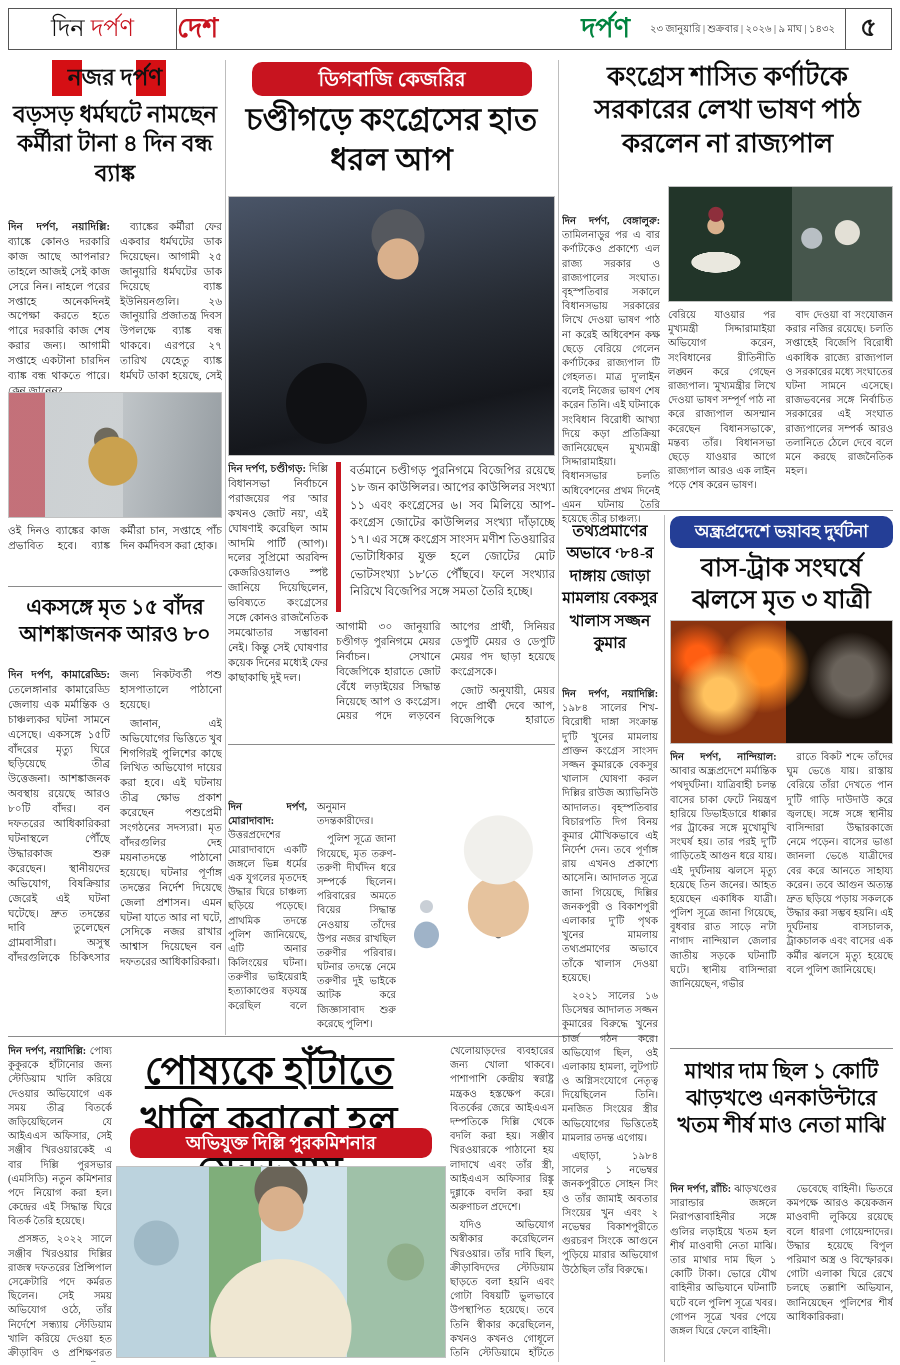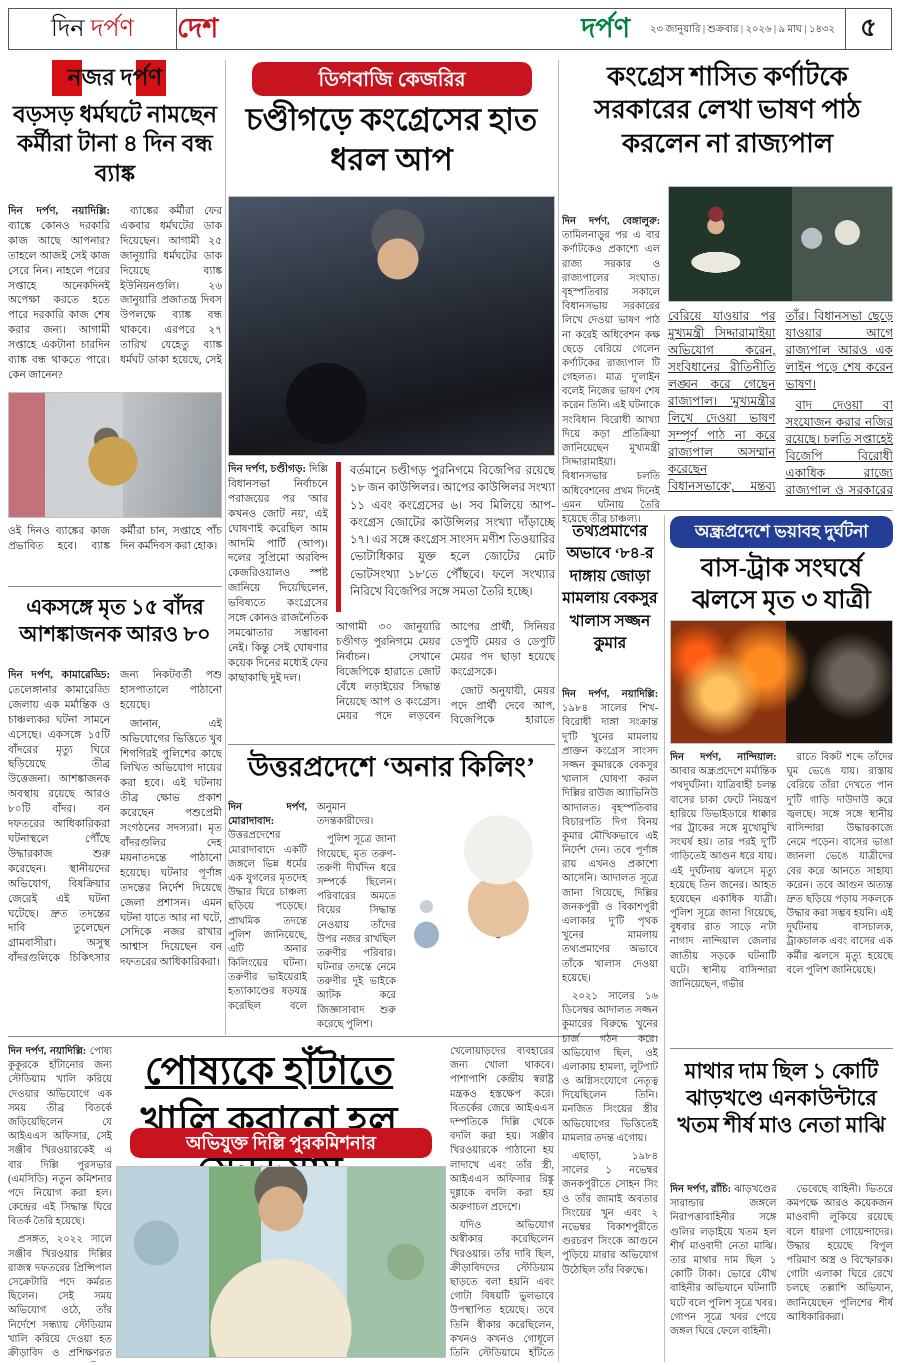--- a/index.html
+++ b/index.html
@@ -115,21 +115,21 @@
   <div class="vrule" style="left:664px; top:515px; height:847px;"></div>
 
   <div class="abs" id="nazar">
     <div class="red-block" style="left:44px;"></div>
     <div class="red-block" style="left:128px;"></div>
     <div class="sec-text">নজর দর্পণ</div>
   </div>
 
   <div class="abs headline" style="left:8px; top:100px; width:214px; height:100px; font-size:23px;">বড়সড় ধর্মঘটে নামছেন কর্মীরা টানা ৪ দিন বন্ধ ব্যাঙ্ক</div>
 
-  <div class="abs body cols2" style="left:8px; top:204px; width:214px; height:184px;">
+  <div class="abs body cols2" style="left:8px; top:220px; width:214px; height:184px;">
     <p class="nofirst"><b class="dl">দিন দর্পণ, নয়াদিল্লি:</b> <span>ব্যাঙ্কে কোনও দরকারি কাজ আছে আপনার? তাহলে আজই সেই কাজ সেরে নিন। নাহলে পরের সপ্তাহে অনেকদিনই অপেক্ষা করতে হতে পারে দরকারি কাজ শেষ করার জন্য। আগামী সপ্তাহে একটানা চারদিন ব্যাঙ্ক বন্ধ থাকতে পারে। কেন জানেন?</span></p>
     <p>ব্যাঙ্কের কর্মীরা ফের একবার ধর্মঘটের ডাক দিয়েছেন। আগামী ২৫ জানুয়ারি ধর্মঘটের ডাক দিয়েছে ব্যাঙ্ক ইউনিয়নগুলি। ২৬ জানুয়ারি প্রজাতন্ত্র দিবস উপলক্ষে ব্যাঙ্ক বন্ধ থাকবে। এরপরে ২৭ তারিখ যেহেতু ব্যাঙ্ক ধর্মঘট ডাকা হয়েছে, সেই কারণে টানা চারদিন বন্ধ থাকতে পারে ব্যাঙ্ক।</p>
 
   </div>
 
   <div class="photo" id="bank-photo" style="left:8px; top:392px; width:214px; height:126px;"></div>
 
   <div class="abs caption cols2" style="left:8px; top:524px; width:214px; height:54px;">
     <p>ওই দিনও ব্যাঙ্কের কাজ প্রভাবিত হবে। ব্যাঙ্ক কর্মীরা চান, সপ্তাহে পাঁচ দিন কর্মদিবস করা হোক।</p>
 
@@ -157,21 +157,20 @@
   <div class="abs pullquote" style="left:336px; top:462px; width:219px; height:150px;">বর্তমানে চণ্ডীগড় পুরনিগমে বিজেপির রয়েছে ১৮ জন কাউন্সিলর। আপের কাউন্সিলর সংখ্যা ১১ এবং কংগ্রেসের ৬। সব মিলিয়ে আপ-কংগ্রেস জোটের কাউন্সিলর সংখ্যা দাঁড়াচ্ছে ১৭। এর সঙ্গে কংগ্রেস সাংসদ মণীশ তিওয়ারির ভোটাধিকার যুক্ত হলে জোটের মোট ভোটসংখ্যা ১৮'তে পৌঁছবে। ফলে সংখ্যার নিরিখে বিজেপির সঙ্গে সমতা তৈরি হচ্ছে।</div>
 
   <div class="abs body cols2" style="left:336px; top:620px; width:219px; height:118px;">
     <p class="nofirst">আগামী ৩০ জানুয়ারি চণ্ডীগড় পুরনিগমে মেয়র নির্বাচন। সেখানে বিজেপিকে হারাতে জোট বেঁধে লড়াইয়ের সিদ্ধান্ত নিয়েছে আপ ও কংগ্রেস। মেয়র পদে লড়বেন আপের প্রার্থী, সিনিয়র ডেপুটি মেয়র ও ডেপুটি মেয়র পদ ছাড়া হয়েছে কংগ্রেসকে।</p>
     <p>জোট অনুযায়ী, মেয়র পদে প্রার্থী দেবে আপ, বিজেপিকে হারাতে কংগ্রেস সমর্থন জোগাবে। এর আগে লোকসভা নির্বাচনেও ইন্ডিয়া জোটের শরিক হিসেবে একসঙ্গে লড়েছিল দুই দল।</p>
 
   </div>
 
   <div class="hrule" style="left:228px; top:744px; width:327px;"></div>
 
-  <div class="abs headline" style="left:228px; top:750px; width:327px; height:42px; font-size:27px;">উত্তরপ্রদেশে ‘অনার কিলিং’</div>
 
   <div class="abs body cols2" style="left:228px; top:800px; width:168px; height:234px; font-size:10px;">
     <p class="nofirst"><b class="dl">দিন দর্পণ, মোরাদাবাদ:</b> <span>উত্তরপ্রদেশের মোরাদাবাদে একটি জঙ্গলে ভিন্ন ধর্মের এক যুগলের মৃতদেহ উদ্ধার ঘিরে চাঞ্চল্য ছড়িয়ে পড়েছে। প্রাথমিক তদন্তে পুলিশ জানিয়েছে, এটি অনার কিলিংয়ের ঘটনা। তরুণীর ভাইয়েরাই হত্যাকাণ্ডের ষড়যন্ত্র করেছিল বলে অনুমান তদন্তকারীদের।</span></p>
     <p>পুলিশ সূত্রে জানা গিয়েছে, মৃত তরুণ-তরুণী দীর্ঘদিন ধরে সম্পর্কে ছিলেন। পরিবারের অমতে বিয়ের সিদ্ধান্ত নেওয়ায় তাঁদের উপর নজর রাখছিল তরুণীর পরিবার। ঘটনার তদন্তে নেমে তরুণীর দুই ভাইকে আটক করে জিজ্ঞাসাবাদ শুরু করেছে পুলিশ।</p>
 
   </div>
 
   <div class="photo" id="cartoon" style="left:402px; top:798px; width:153px; height:236px;"></div>
 
   <div class="hrule" style="left:8px; top:1036px; width:650px;"></div>
@@ -193,21 +192,21 @@
   </div>
 
   <div class="abs headline" style="left:562px; top:60px; width:331px; height:118px; font-size:26px;">কংগ্রেস শাসিত কর্ণাটকে সরকারের লেখা ভাষণ পাঠ করলেন না রাজ্যপাল</div>
 
   <div class="abs body" style="left:562px; top:186px; width:98px; height:320px; font-size:10px;margin-top:28px;">
     <p class="nofirst"><b class="dl">দিন দর্পণ, বেঙ্গালুরু:</b> <span>তামিলনাড়ুর পর এ বার কর্ণাটকেও প্রকাশ্যে এল রাজ্য সরকার ও রাজ্যপালের সংঘাত। বৃহস্পতিবার সকালে বিধানসভায় সরকারের লিখে দেওয়া ভাষণ পাঠ না করেই অধিবেশন কক্ষ ছেড়ে বেরিয়ে গেলেন কর্ণাটকের রাজ্যপাল টি গেহলত। মাত্র দু'লাইন বলেই নিজের ভাষণ শেষ করেন তিনি। এই ঘটনাকে সংবিধান বিরোধী আখ্যা দিয়ে কড়া প্রতিক্রিয়া জানিয়েছেন মুখ্যমন্ত্রী সিদ্দারামাইয়া। বিধানসভার চলতি অধিবেশনের প্রথম দিনেই এমন ঘটনায় তৈরি হয়েছে তীব্র চাঞ্চল্য।</span></p>
   </div>
 
   <div class="photo" id="gov-photo" style="left:668px; top:186px; width:225px; height:116px;"></div>
 
-  <div class="abs body cols2" style="left:668px; top:308px; width:225px; height:198px; font-size:12px;text-decoration:underline;">
+  <div class="abs body cols2" style="left:668px; top:308px; width:225px; height:198px; font-size:10px;">
     <p class="nofirst">বেরিয়ে যাওয়ার পর মুখ্যমন্ত্রী সিদ্দারামাইয়া অভিযোগ করেন, সংবিধানের রীতিনীতি লঙ্ঘন করে গেছেন রাজ্যপাল। 'মুখ্যমন্ত্রীর লিখে দেওয়া ভাষণ সম্পূর্ণ পাঠ না করে রাজ্যপাল অসম্মান করেছেন বিধানসভাকে', মন্তব্য তাঁর। বিধানসভা ছেড়ে যাওয়ার আগে রাজ্যপাল আরও এক লাইন পড়ে শেষ করেন ভাষণ।</p>
     <p>বাদ দেওয়া বা সংযোজন করার নজির রয়েছে। চলতি সপ্তাহেই বিজেপি বিরোধী একাধিক রাজ্যে রাজ্যপাল ও সরকারের মধ্যে সংঘাতের ঘটনা সামনে এসেছে। রাজভবনের সঙ্গে নির্বাচিত সরকারের এই সংঘাত রাজ্যপালের সম্পর্ক আরও তলানিতে ঠেলে দেবে বলে মনে করছে রাজনৈতিক মহল।</p>
   </div>
 
   <div class="hrule" style="left:562px; top:510px; width:331px;"></div>
 
   <div class="abs headline" style="left:562px; top:520px; width:96px; height:138px; font-size:15.5px; line-height:1.45;">তথ্যপ্রমাণের অভাবে ‘৮৪-র দাঙ্গায় জোড়া মামলায় বেকসুর খালাস সজ্জন কুমার</div>
 
   <div class="abs body" style="left:562px; top:687px; width:96px; height:698px; font-size:10px;">
     <p class="nofirst"><b class="dl">দিন দর্পণ, নয়াদিল্লি:</b> <span>১৯৮৪ সালের শিখ-বিরোধী দাঙ্গা সংক্রান্ত দু'টি খুনের মামলায় প্রাক্তন কংগ্রেস সাংসদ সজ্জন কুমারকে বেকসুর খালাস ঘোষণা করল দিল্লির রাউজ অ্যাভিনিউ আদালত। বৃহস্পতিবার বিচারপতি দিগ বিনয় কুমার মৌখিকভাবে এই নির্দেশ দেন। তবে পূর্ণাঙ্গ রায় এখনও প্রকাশ্যে আসেনি। আদালত সূত্রে জানা গিয়েছে, দিল্লির জনকপুরী ও বিকাশপুরী এলাকার দু'টি পৃথক খুনের মামলায় তথ্যপ্রমাণের অভাবে তাঁকে খালাস দেওয়া হয়েছে।</span></p>

